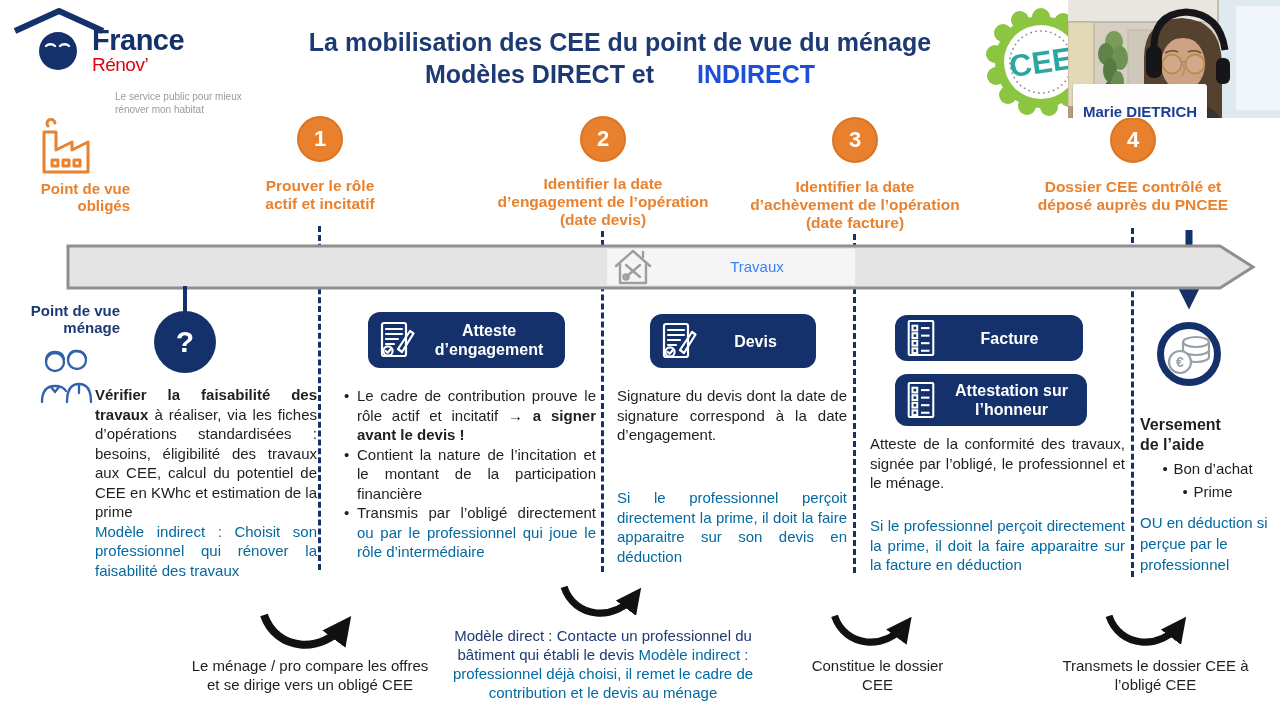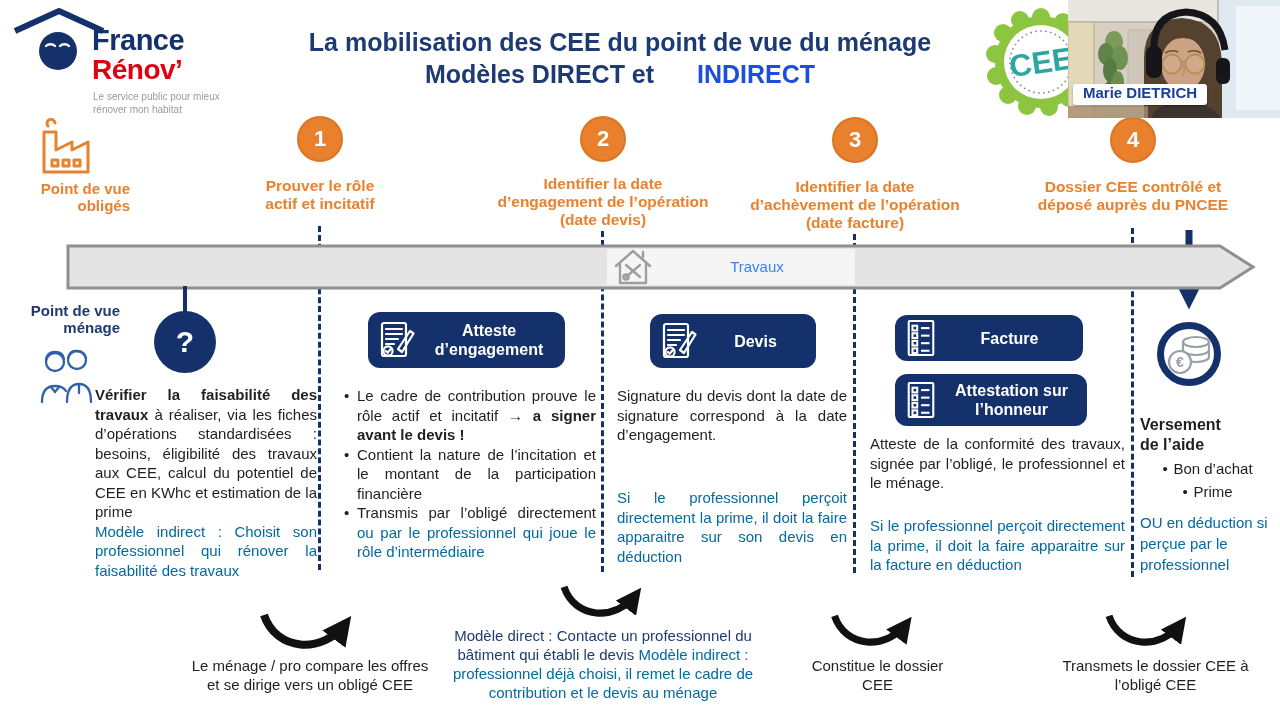--- a/index.html
+++ b/index.html
@@ -7,22 +7,22 @@
   body { font-family:"Liberation Sans", sans-serif; }
   .stage { position:relative; width:1280px; height:720px; background:#ffffff; overflow:hidden; }
   .abs { position:absolute; }
   .pre { white-space:pre-line; }
   .center { text-align:center; }
   .navy { color:#1e3a73; }
   .orange-t { color:#e8822f; font-weight:bold; }
   .green-t { color:#0369a1; }
   .body-t { color:#1f1f1f; }
   .brand-top { font-size:29px; font-weight:800; color:#14316b; letter-spacing:-0.5px; }
-  .brand-bottom { font-size:28px; font-weight:700; color:#e1000f; letter-spacing:-0.5px; }
-  .tagline { font-size:10px; color:#9a9a9a; line-height:13px; }
+  .brand-bottom { font-size:19px; font-weight:400; color:#e1000f; letter-spacing:-0.5px; }
+  .tagline { font-size:10px; color:#9a9a9a; line-height:13px;margin-left:22px; }
   .title-l { font-size:25px; font-weight:bold; color:#1e3a73; }
   .title-hl { color:#1d4ed8;margin-left:36px; }
   .step-circle { width:46px; height:46px; border-radius:50%; background:#e8802e; border:2px solid #db7524;
     color:#fff; font-weight:bold; font-size:22px; display:flex; align-items:center; justify-content:center; }
   .step-title { color:#e8822f; font-weight:bold; font-size:15.5px; line-height:18px; text-align:center; white-space:pre-line; }
   .vp-label { font-weight:bold; font-size:15px; line-height:17px; text-align:right; white-space:pre-line; }
   .dash-v { width:0; border-left:3px dashed #14316b; }
   .q-circle { width:62px; height:62px; border-radius:50%; background:#14316b; color:#fff;
     display:flex; align-items:center; justify-content:center; font-size:30px; font-weight:bold; }
   .navybox { background:#14316b; border-radius:12px; color:#fff; display:flex; align-items:center; gap:7px; padding:5px 9px; }
@@ -34,21 +34,21 @@
   .bullet-body { flex:1; text-align:justify; }
   .b { font-weight:bold; }
   .coins-ring { width:64px; height:64px; border-radius:50%; border:7px solid #14316b; background:#fff;
     display:flex; align-items:center; justify-content:center; }
   .vers-head { font-size:16px; font-weight:bold; color:#1f1f1f; line-height:20px; white-space:pre-line; }
   .vers-li { font-size:15px; line-height:23px; color:#1f1f1f; display:flex;justify-content:center; }
   .vers-li::before { content:"\2022"; width:11px; flex:none; }
   .note { font-size:15px; line-height:19px; text-align:center; }
   .travaux { font-size:15px; color:#3b82f6; text-align:center; }
   .cam { left:1068px; top:0; width:212px; height:118px; z-index:30; background:#cdc7bb; overflow:hidden; }
-  .cam-tag { position:absolute; left:5px; top:84px; background:#fdfdfd; border-radius:3px; padding:0 10px 4px 10px;
+  .cam-tag { position:absolute; left:5px; top:84px; background:#fdfdfd; border-radius:3px; padding:19px 10px 4px 10px;
     color:#1c3f94; font-weight:bold; font-size:15px; box-shadow:0 1px 2px rgba(0,0,0,0.35); }
   .badge { left:985px; top:6px; width:112px; height:112px; z-index:5; }
 </style>
 </head>
 <body>
 
 <div class="stage">
 
   <svg width="0" height="0" style="position:absolute">
     <defs>

